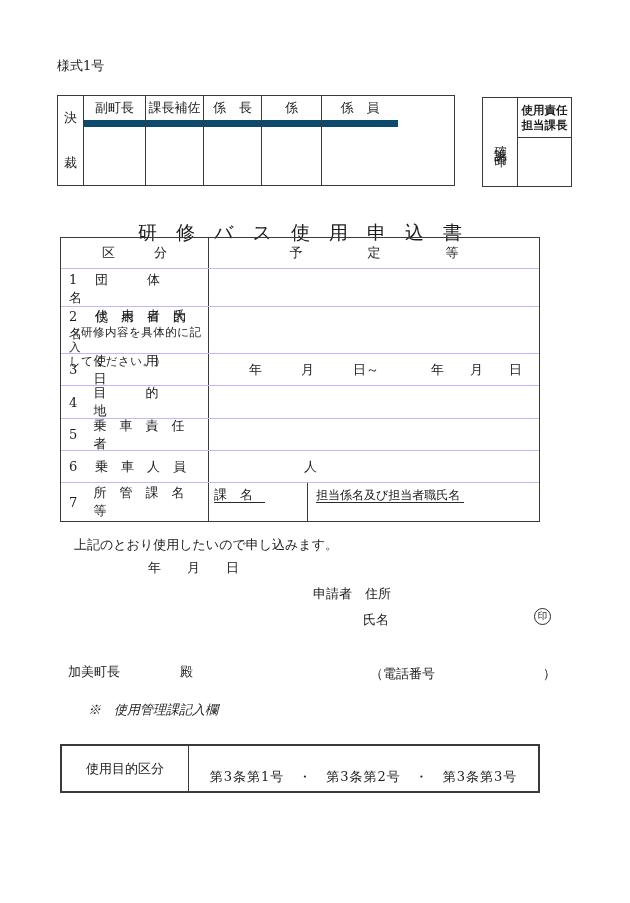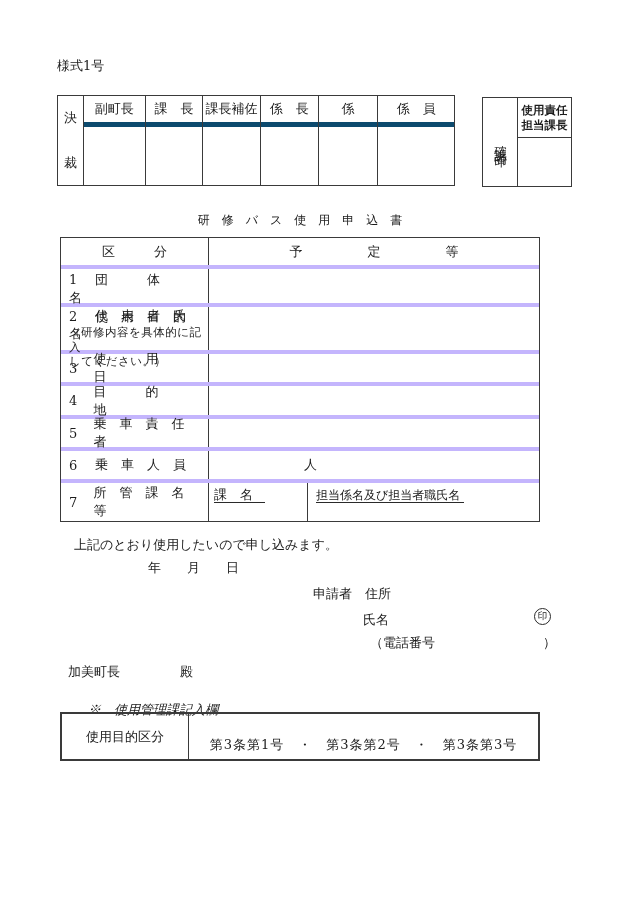--- a/index.html
+++ b/index.html
@@ -7,75 +7,71 @@
     width:630px;height:903px;background:#ffffff;position:relative;
     font-family:"DejaVu Serif","Liberation Serif",serif;
     color:#1c1c1c;font-size:13px;
   }
   .abs{position:absolute;}
   
   .ap-table{left:57px;top:95px;width:398px;height:91px;border:1px solid #3a3a3a;display:flex;box-sizing:border-box;}
   .ap-first{width:26px;border-right:1px solid #3a3a3a;display:flex;flex-direction:column;justify-content:space-around;align-items:center;box-sizing:border-box;}
   .ap-col{display:flex;flex-direction:column;border-right:1px solid #3a3a3a;box-sizing:border-box;}
   .ap-col:last-child{border-right:none;}
-  .ap-head{height:31px;border-bottom:5px solid #0c4a6e;display:flex;align-items:center;justify-content:center;box-sizing:border-box;}
+  .ap-head{height:31px;border-bottom:7px solid #0c4a6e;display:flex;align-items:center;justify-content:center;box-sizing:border-box;}
   .ap-body{flex:1;}
   .w62{width:62px;} .w58{width:58px;} .w60{width:60px;} .w76{width:76px;}
   
   .cf-box{left:482px;top:97px;width:90px;height:90px;border:1px solid #3a3a3a;display:flex;box-sizing:border-box;}
   .cf-left{width:35px;border-right:1px solid #3a3a3a;display:flex;align-items:center;justify-content:center;box-sizing:border-box;}
   .cf-vert{writing-mode:vertical-rl;letter-spacing:3px;font-size:12.5px;}
   .cf-right{flex:1;display:flex;flex-direction:column;}
   .cf-head{height:40px;border-bottom:1px solid #3a3a3a;display:flex;flex-direction:column;align-items:center;justify-content:center;font-size:11.5px;line-height:15px;box-sizing:border-box;font-weight:bold;}
   .cf-body{flex:1;}
   
-  .doc-title{left:60px;top:212px;width:480px;text-align:center;font-size:12px;}
+  .doc-title{left:60px;top:220px;width:480px;text-align:center;font-size:19px;}
   
   .main-table{left:60px;top:237px;width:480px;border:1.5px solid #3a3a3a;box-sizing:border-box;display:flex;flex-direction:column;}
-  .mt-row{display:flex;border-bottom:4px solid #c4b5fd;box-sizing:border-box;}
+  .mt-row{display:flex;border-bottom:1px solid #c4b5fd;box-sizing:border-box;}
   .mt-row:last-child{border-bottom:none;}
   .mt-left{width:148px;border-right:1px solid #3a3a3a;box-sizing:border-box;padding:2px 4px 0 8px;}
   .mt-right{flex:1;box-sizing:border-box;}
   .h31{height:31px;} .h38{height:38px;} .h47{height:47px;} .h32{height:32px;} .h33{height:33px;}
   .cent{display:flex;align-items:center;justify-content:center;padding:0!important;}
   .num{display:inline-block;width:26px;}
   .ind{display:inline-block;width:26px;}
   .lline{line-height:18px;}
   .note{font-size:11.5px;line-height:14.5px;padding-left:0px;letter-spacing:0.5px;}
   .vmid{display:flex;align-items:center;}
   .sub-split{display:flex;height:100%;}
   .sub1{width:99px;border-right:1px solid #3a3a3a;box-sizing:border-box;padding:3px 0 0 5px;}
   .sub2{flex:1;padding:4px 0 0 8px;font-size:12px;}
   .uline{border-bottom:1px solid #2a2a2a;padding-right:12px;}
   .uline2{border-bottom:1px solid #2a2a2a;padding-right:4px;}
   
   .seal-circle{width:17px;height:17px;border:1px solid #2a2a2a;border-radius:50%;display:flex;align-items:center;justify-content:center;font-size:9.5px;box-sizing:border-box;}
   .phone-row{width:186px;display:flex;justify-content:space-between;}
   .addr-row{display:flex;gap:60px;}
   
-  .pp-table{left:60px;top:712px;width:480px;height:49px;border:2px solid #3a3a3a;display:flex;box-sizing:border-box;}
+  .pp-table{left:60px;top:744px;width:480px;height:49px;border:2px solid #3a3a3a;display:flex;box-sizing:border-box;}
   .pp-left{width:127px;border-right:1px solid #3a3a3a;display:flex;align-items:center;justify-content:center;box-sizing:border-box;}
   .pp-right{flex:1;display:flex;align-items:center;justify-content:center;letter-spacing:1px;margin-top:16px;}
 </style>
 </head>
 <body>
 
 <div class="abs" style="left:57px;top:57px;">様式1号</div>
 
 <div class="abs ap-table">
   <div class="ap-first">
     <span>決</span>
     <span>裁</span>
   </div>
   <div class="ap-col w62">
     <div class="ap-head">副町長</div>
-    <div class="ap-body"></div>
-  </div>
-  <div class="ap-col w58">
-    <div class="ap-head">課　長</div>
     <div class="ap-body"></div>
   </div>
   <div class="ap-col w58">
     <div class="ap-head">課長補佐</div>
     <div class="ap-body"></div>
   </div>
   <div class="ap-col w58">
     <div class="ap-head">係　長</div>
     <div class="ap-body"></div>
   </div>
@@ -125,20 +121,21 @@
       <div class="note">してください。）</div>
     </div>
     <div class="mt-right"></div>
   </div>
 
   <div class="mt-row h32">
     <div class="mt-left vmid" style="padding-top:0;">
       <span class="num">3</span>
         <span>使　　　用　　　日</span>
     </div>
+    <div class="mt-right vmid" style="padding-left:40px;">年　　　月　　　日～　　　　年　　月　　日</div>
   </div>
 
   <div class="mt-row h33">
     <div class="mt-left vmid" style="padding-top:0;">
       <span class="num">4</span>
         <span>目　　　的　　　地</span>
     </div>
     <div class="mt-right"></div>
   </div>
 
@@ -174,21 +171,21 @@
       </div>
     </div>
   </div>
 </div>
 
 <div class="abs" style="left:74px;top:536px;">上記のとおり使用したいので申し込みます。</div>
 <div class="abs" style="left:148px;top:559px;">年　　月　　日</div>
 <div class="abs" style="left:313px;top:585px;">申請者　住所</div>
 <div class="abs" style="left:363px;top:611px;">氏名</div>
 <div class="abs seal-circle" style="left:534px;top:608px;">印</div>
-<div class="abs phone-row" style="left:370px;top:634px;text-align:right;">
+<div class="abs phone-row" style="left:370px;top:665px;text-align:right;">
   <span>（電話番号</span>
   <span>）</span>
 </div>
 <div class="abs addr-row" style="left:68px;top:663px;">
   <span>加美町長</span>
   <span>殿</span>
 </div>
 <div class="abs" style="left:88px;top:701px;font-style:italic;">※　使用管理課記入欄</div>
 
 <div class="abs pp-table">

